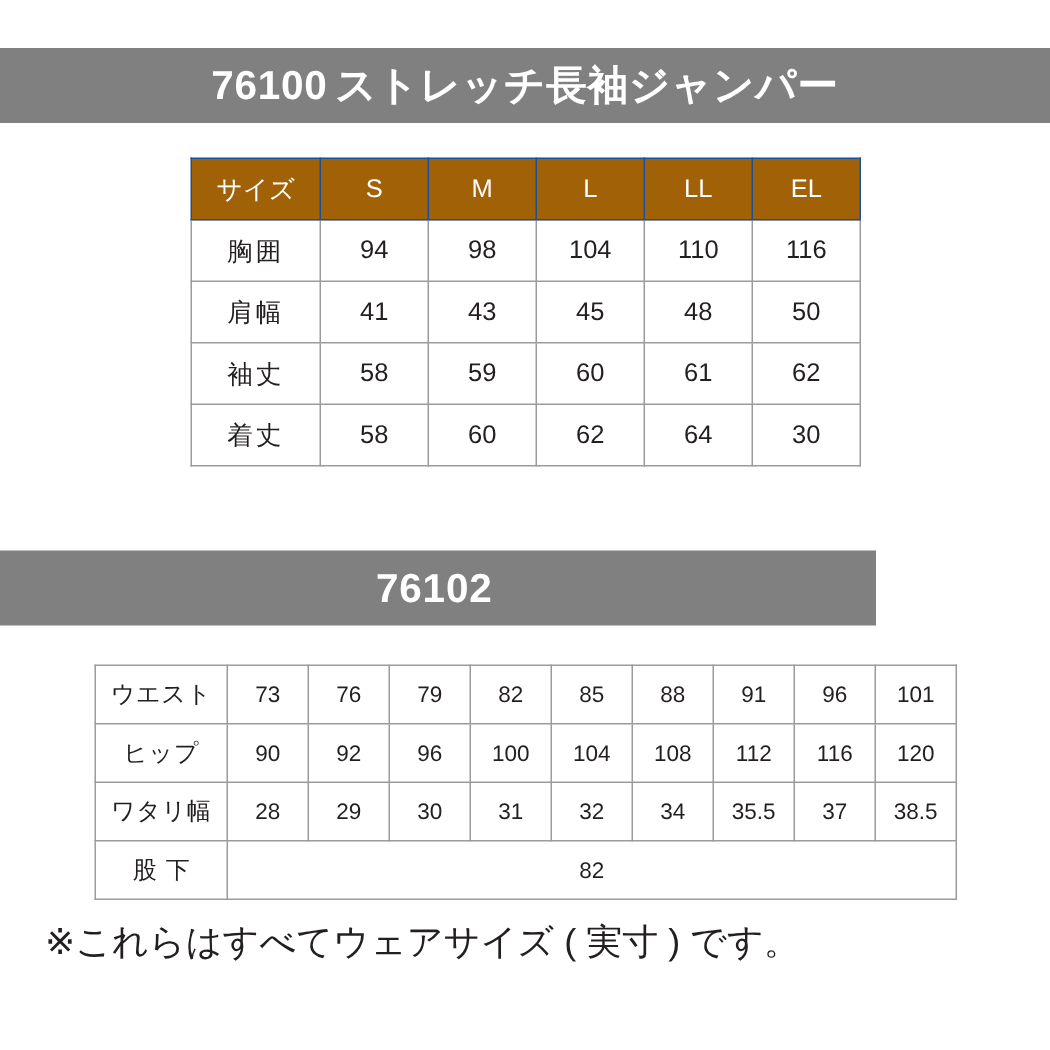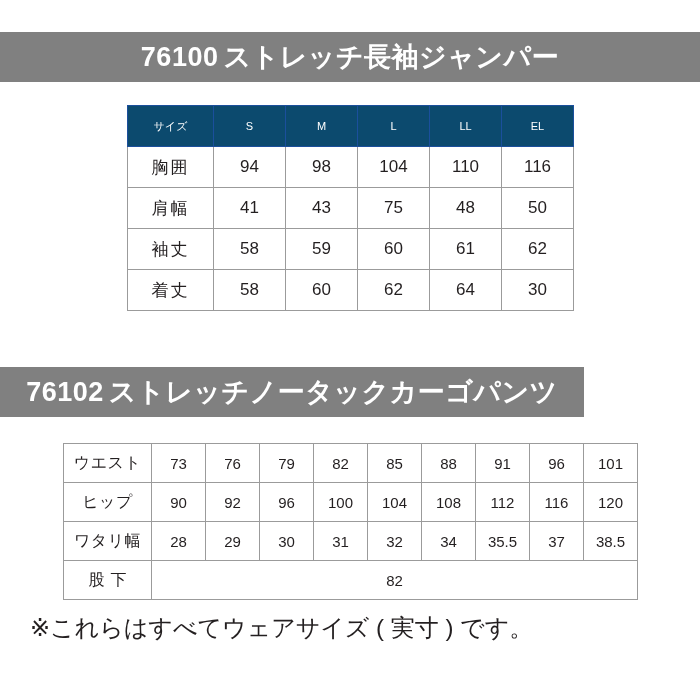--- a/index.html
+++ b/index.html
@@ -70,25 +70,25 @@
     left: 127px;
     top: 105px;
     width: 446px;
     font-size: 17px;
   }
   #table-jumper th,
   #table-jumper td {
     height: 38px;
   }
   #table-jumper .hdr {
-    background: #0c4a6e;
+    background: #a16207;
     color: #ffffff;
     font-weight: normal;
     border: 1px solid #1b4f9c;
-    font-size: 11px;
+    font-size: 17px;
   }
   #table-jumper .rowhdr {
     text-align: center;
     letter-spacing: 2px;
     font-size: 17px;
   }
   #table-jumper col.c-label { width: 86px; }
   #table-jumper col.c-val { width: 72px; }
 
   
@@ -158,21 +158,21 @@
         <td>94</td>
         <td>98</td>
         <td>104</td>
         <td>110</td>
         <td>116</td>
       </tr>
       <tr>
         <td class="rowhdr">肩幅</td>
         <td>41</td>
         <td>43</td>
-        <td>75</td>
+        <td>45</td>
         <td>48</td>
         <td>50</td>
       </tr>
       <tr>
         <td class="rowhdr">袖丈</td>
         <td>58</td>
         <td>59</td>
         <td>60</td>
         <td>61</td>
         <td>62</td>
@@ -183,21 +183,20 @@
         <td>60</td>
         <td>62</td>
         <td>64</td>
         <td>30</td>
       </tr>
     </tbody>
   </table>
 
   <div class="title-bar" id="title-2">
     <span class="t-code">76102</span>
-    <span>ストレッチノータックカーゴパンツ</span>
   </div>
 
   <table id="table-pants">
     <colgroup>
       <col class="c-label">
       <col class="c-val">
       <col class="c-val">
       <col class="c-val">
       <col class="c-val">
       <col class="c-val">

